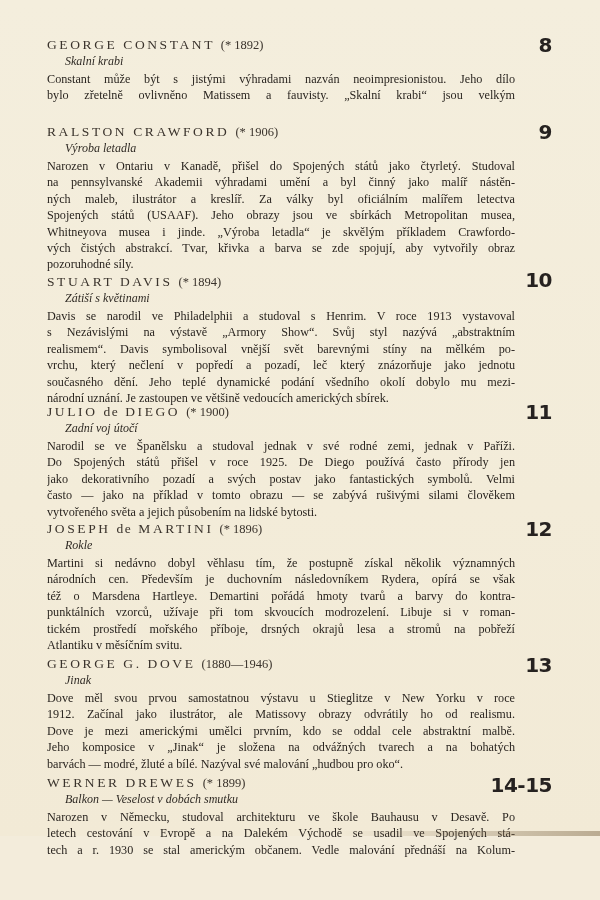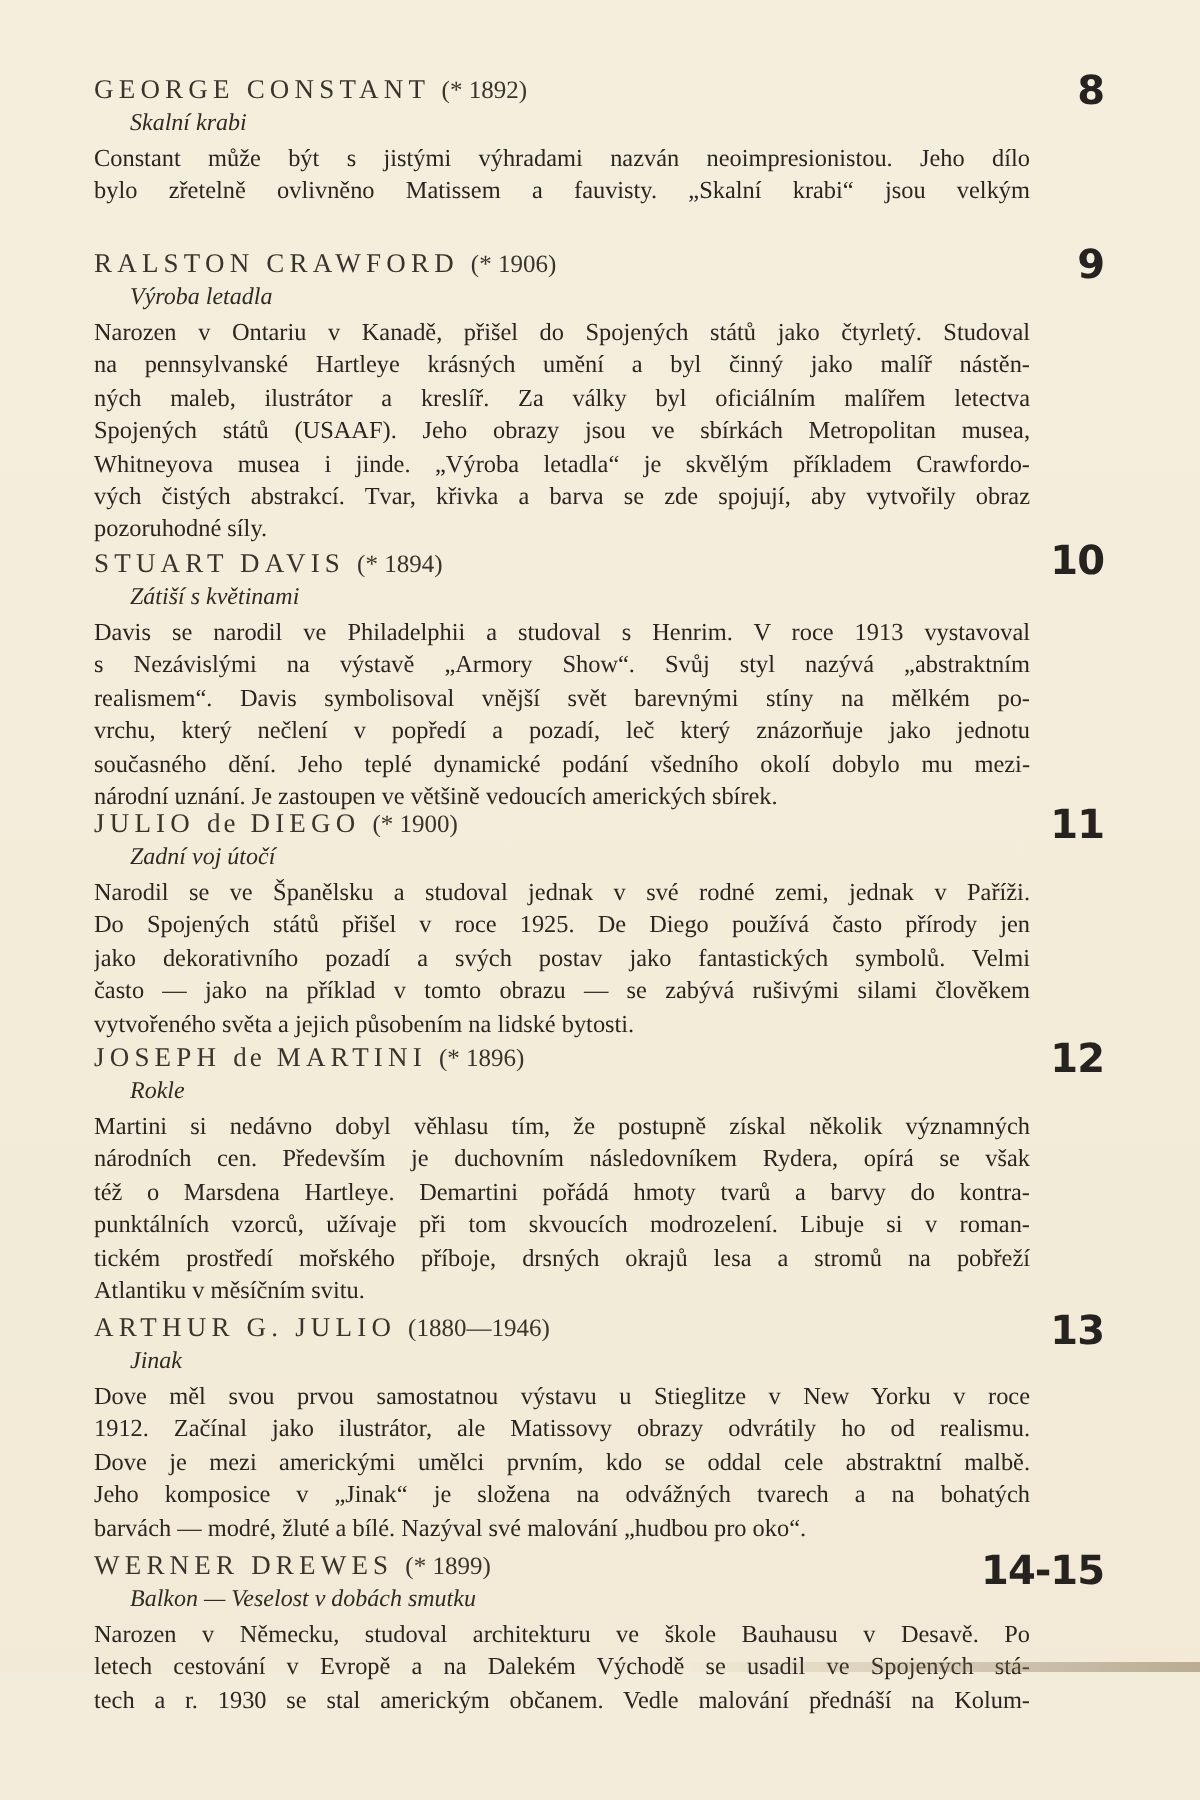--- a/index.html
+++ b/index.html
@@ -106,21 +106,21 @@
   <div class="plate-number" style="top:33px;">8</div>
 
   <div class="entry" style="top:124px;">
     <div class="entry-header">
       <span>RALSTON CRAWFORD</span>
       <span class="dates">(* 1906)</span>
     </div>
     <div class="entry-title">Výroba letadla</div>
     <div class="entry-body">
       <span class="line">Narozen v Ontariu v Kanadě, přišel do Spojených států jako čtyrletý. Studoval</span>
-      <span class="line">na pennsylvanské Hartleye krásných umění a byl činný jako malíř nástěn-</span>
+      <span class="line">na pennsylvanské Akademii výhradami umění a byl činný jako malíř nástěn-</span>
       <span class="line">ných maleb, ilustrátor a kreslíř. Za války byl oficiálním malířem letectva</span>
       <span class="line">Spojených států (USAAF). Jeho obrazy jsou ve sbírkách Metropolitan musea,</span>
       <span class="line">Whitneyova musea i jinde. „Výroba letadla“ je skvělým příkladem Crawfordo-</span>
       <span class="line">vých čistých abstrakcí. Tvar, křivka a barva se zde spojují, aby vytvořily obraz</span>
       <span class="line last">pozoruhodné síly.</span>
     </div>
   </div>
   <div class="plate-number" style="top:120px;">9</div>
 
   <div class="entry" style="top:274px;">
@@ -172,21 +172,21 @@
       <span class="line">též o Marsdena Hartleye. Demartini pořádá hmoty tvarů a barvy do kontra-</span>
       <span class="line">punktálních vzorců, užívaje při tom skvoucích modrozelení. Libuje si v roman-</span>
       <span class="line">tickém prostředí mořského příboje, drsných okrajů lesa a stromů na pobřeží</span>
       <span class="line last">Atlantiku v měsíčním svitu.</span>
     </div>
   </div>
   <div class="plate-number" style="top:517px;">12</div>
 
   <div class="entry" style="top:656px;">
     <div class="entry-header">
-      <span>ARTHUR G. JULIO</span>
+      <span>GEORGE G. DOVE</span>
       <span class="dates">(1880—1946)</span>
     </div>
     <div class="entry-title">Jinak</div>
     <div class="entry-body">
       <span class="line">Dove měl svou prvou samostatnou výstavu u Stieglitze v New Yorku v roce</span>
       <span class="line">1912. Začínal jako ilustrátor, ale Matissovy obrazy odvrátily ho od realismu.</span>
       <span class="line">Dove je mezi americkými umělci prvním, kdo se oddal cele abstraktní malbě.</span>
       <span class="line">Jeho komposice v „Jinak“ je složena na odvážných tvarech a na bohatých</span>
       <span class="line last">barvách — modré, žluté a bílé. Nazýval své malování „hudbou pro oko“.</span>
     </div>

